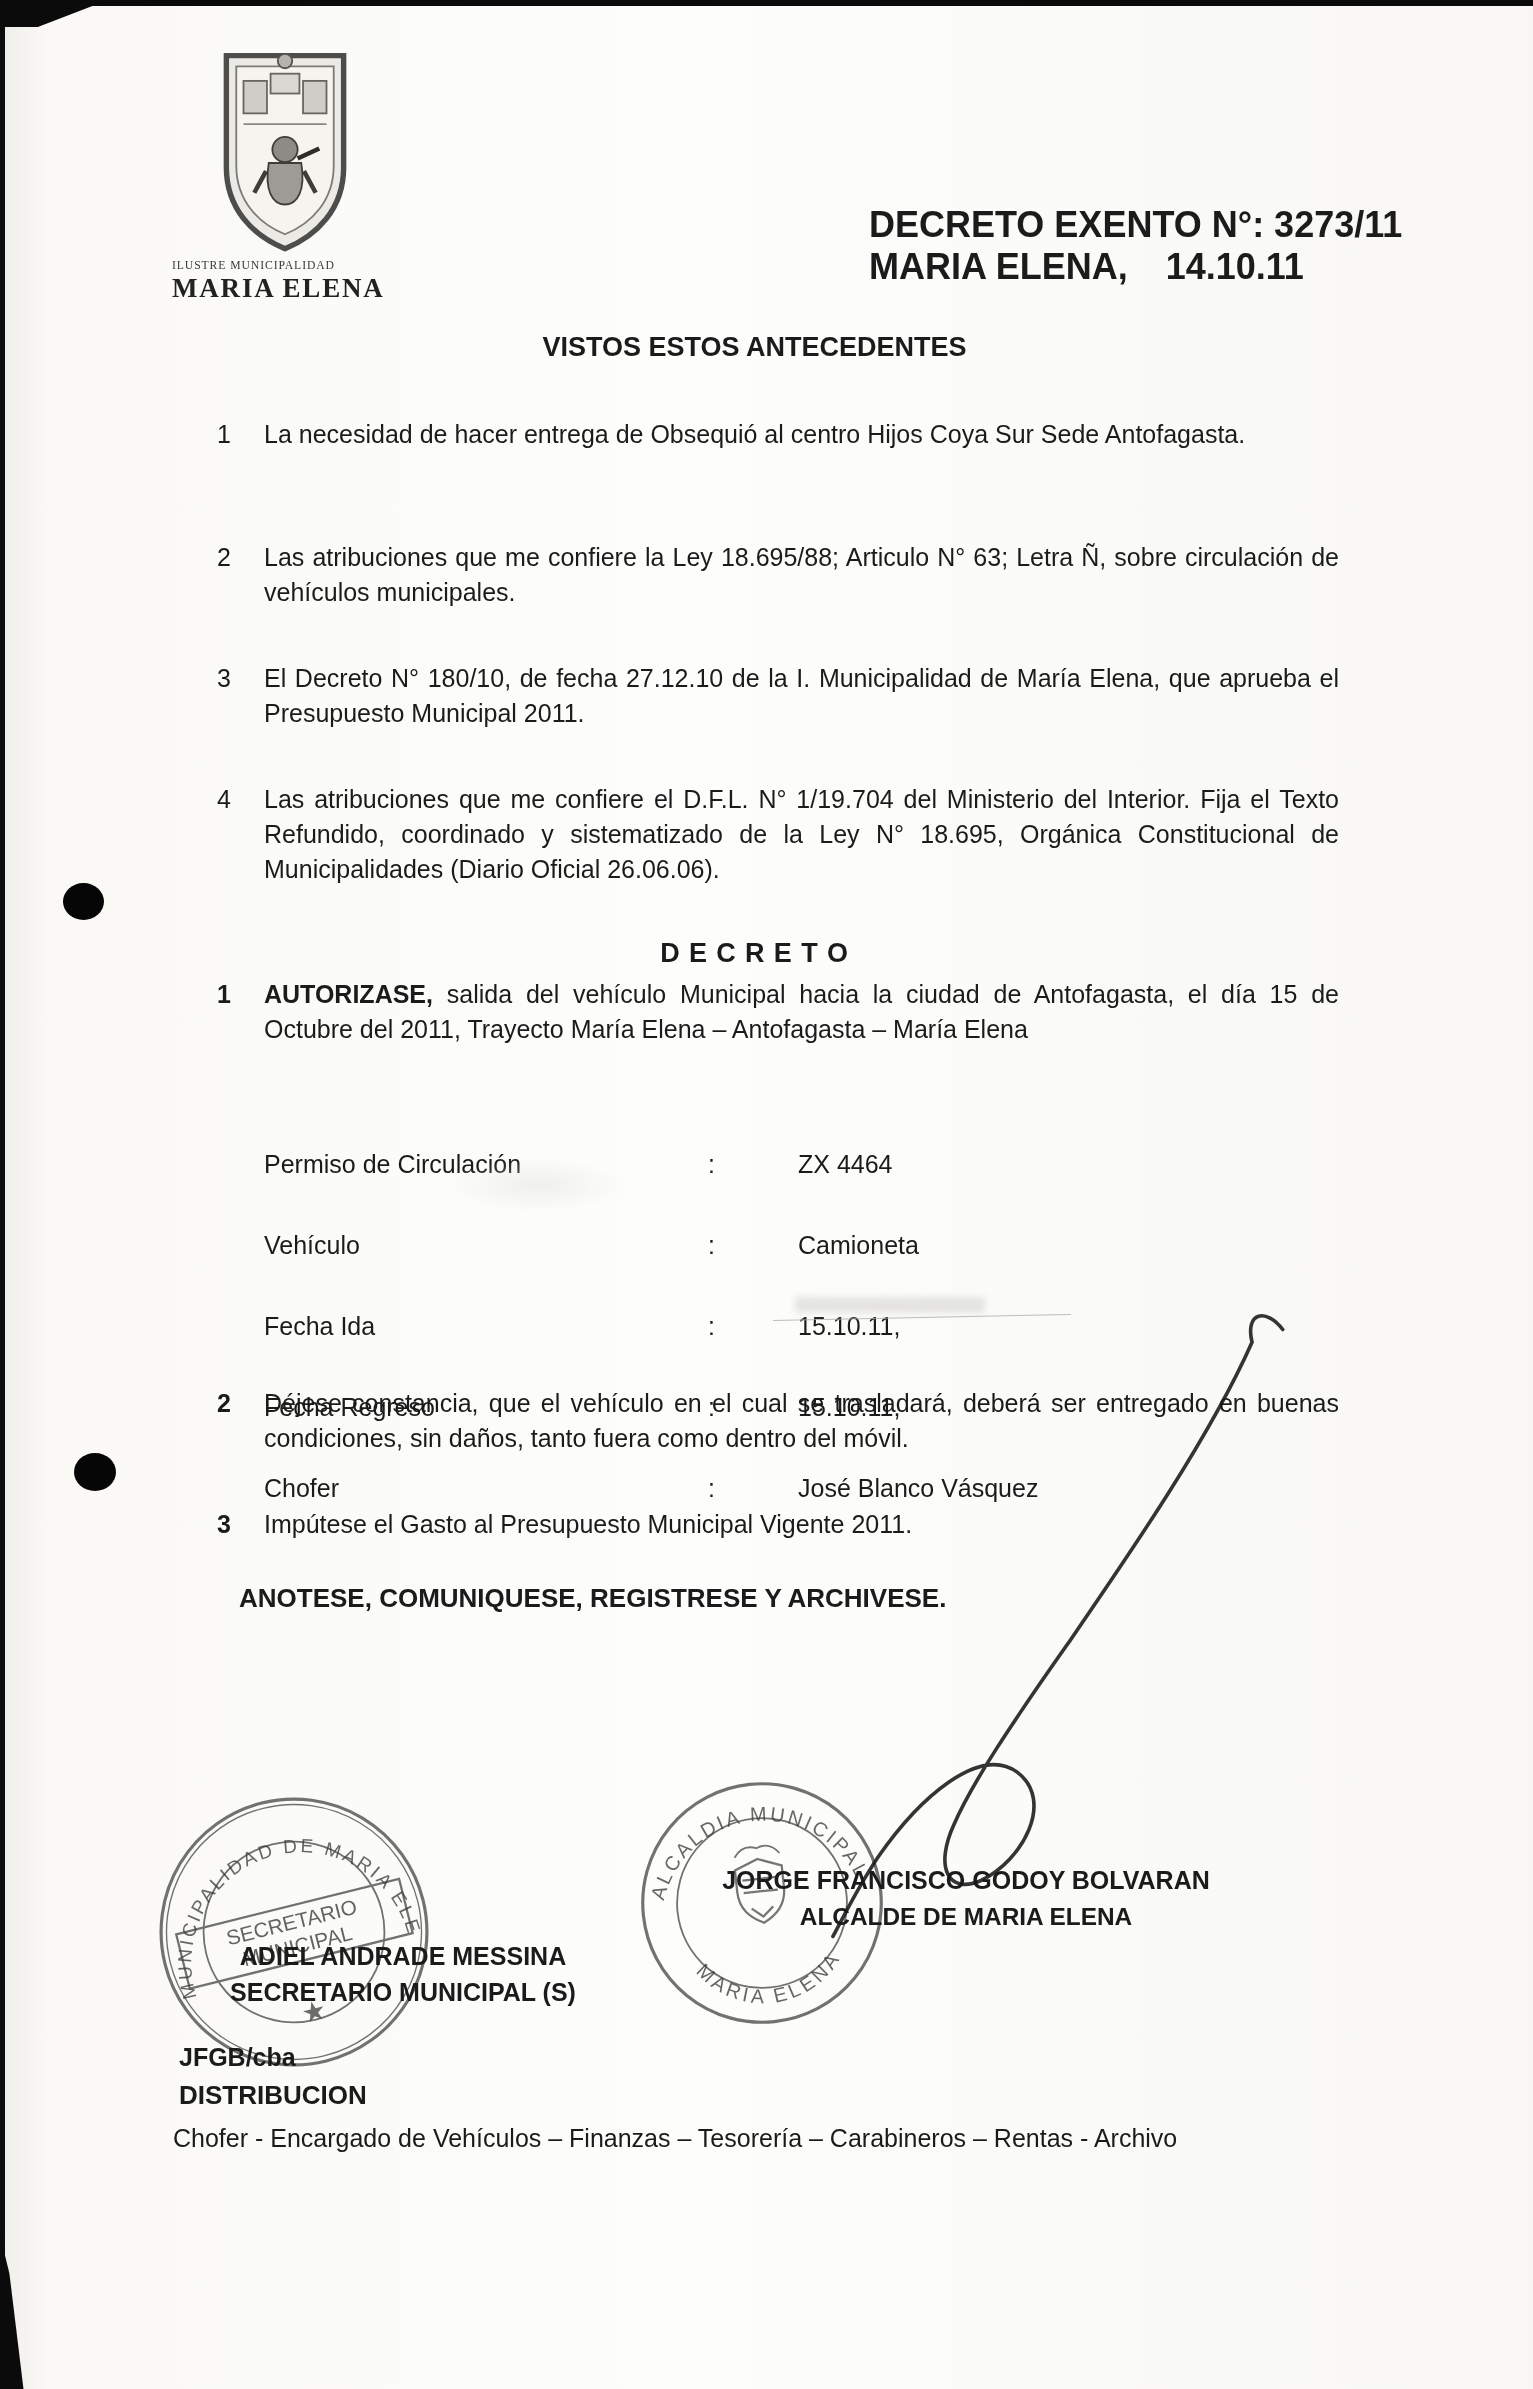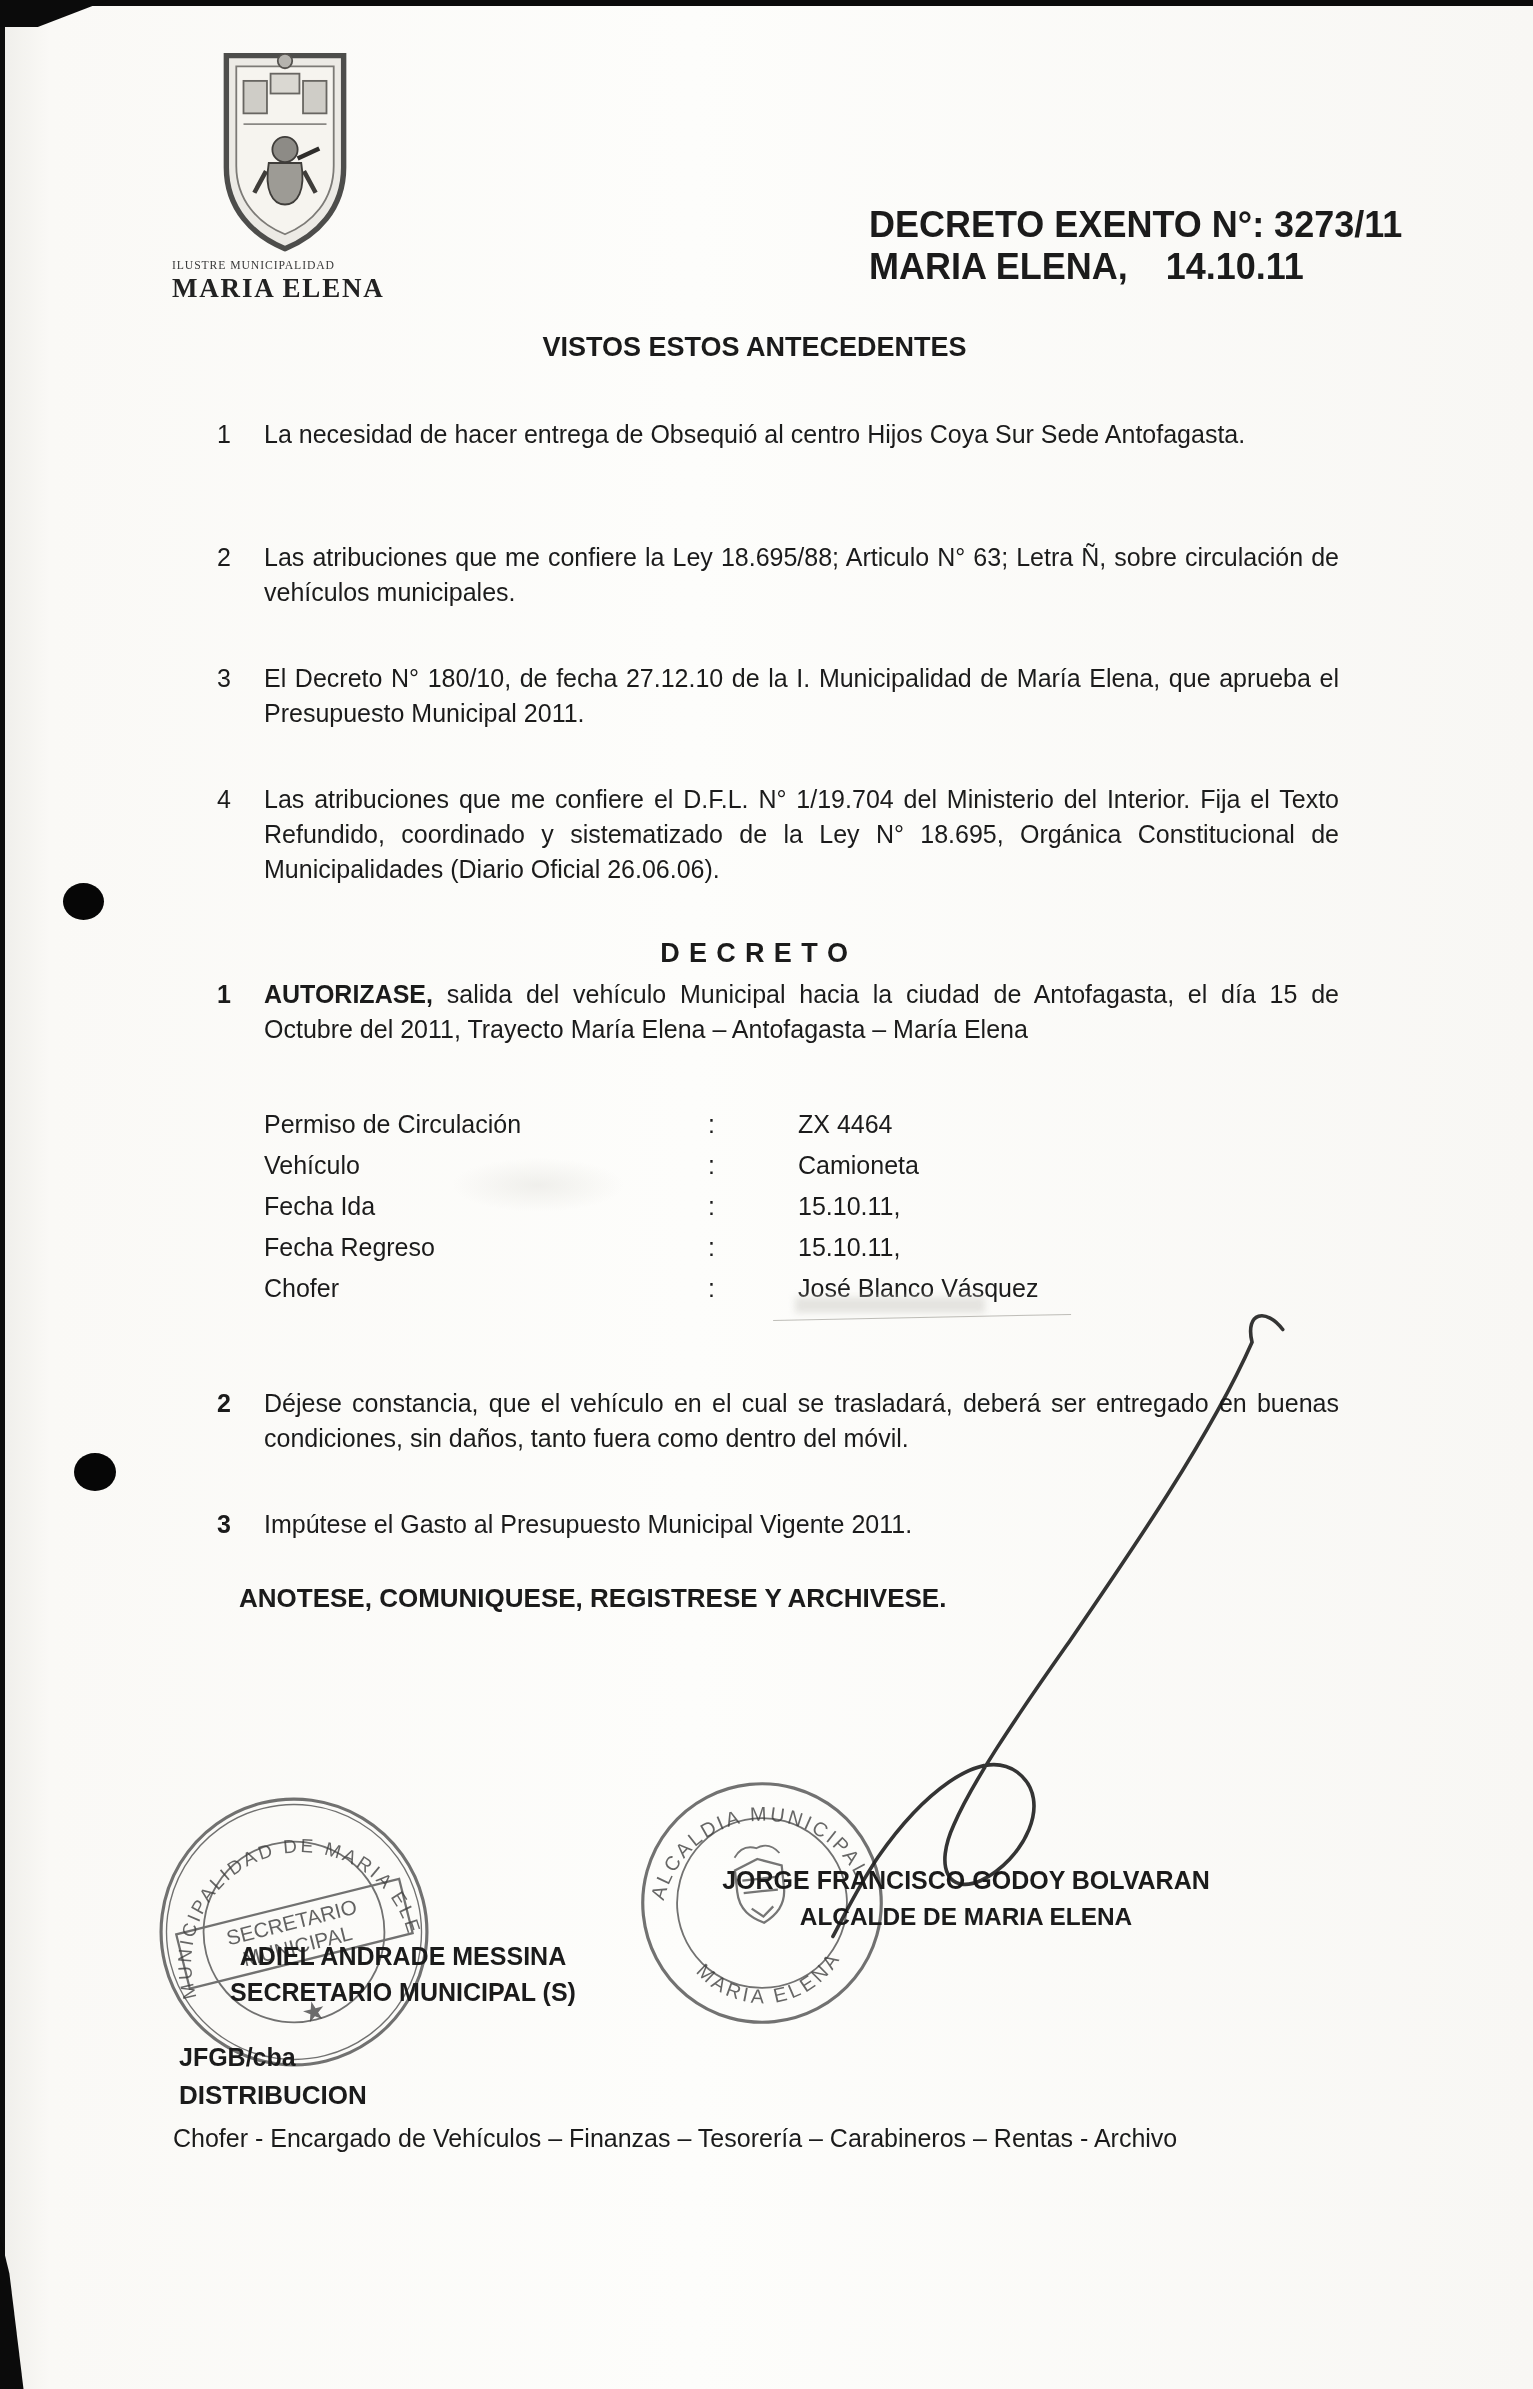--- a/index.html
+++ b/index.html
@@ -40,21 +40,21 @@
   .para .txt{flex:1;font-size:25px;line-height:35px;text-align:justify;}
   .b{font-weight:bold;}
   .p1{top:417px;} .p2{top:540px;} .p3{top:661px;} .p4{top:782px;}
 
   .decreto-title{position:absolute;left:217px;top:938px;width:1075px;text-align:center;font-size:27px;font-weight:bold;letter-spacing:0.9px;}
   .d1{top:977px;} .d2{top:1386px;} .d3{top:1507px;}
   .d1 .num,.d2 .num,.d3 .num{font-weight:bold;}
 
   
   .details{position:absolute;left:264px;top:1108px;display:grid;grid-template-columns:444px 90px 1fr;row-gap:8.1px;font-size:25px;line-height:33px;}
-  .details .cell{white-space:nowrap;}
+  .details .cell{white-space:nowrap;margin-top:40px;}
 
   .smudge{position:absolute;left:795px;top:1297px;width:190px;height:16.3px;background:#d8d7d2;filter:blur(3.6px);opacity:.65;}
   .faint-line{position:absolute;left:773px;top:1308px;width:298px;height:9px;border-bottom:1.8px solid #aeaca6;transform:rotate(-1.2deg);opacity:.8;}
   .smudge2{position:absolute;left:452px;top:1158px;width:172px;height:54px;background:radial-gradient(closest-side,#e3e2dd,transparent);opacity:.5;}
 
   .closing{position:absolute;left:239px;top:1583px;width:1129px;text-align:left;font-size:26px;font-weight:bold;}
 
   
   .stamp{position:absolute;z-index:2;}
   .stamp-left{left:143px;top:1781px;transform:rotate(-14deg);}

